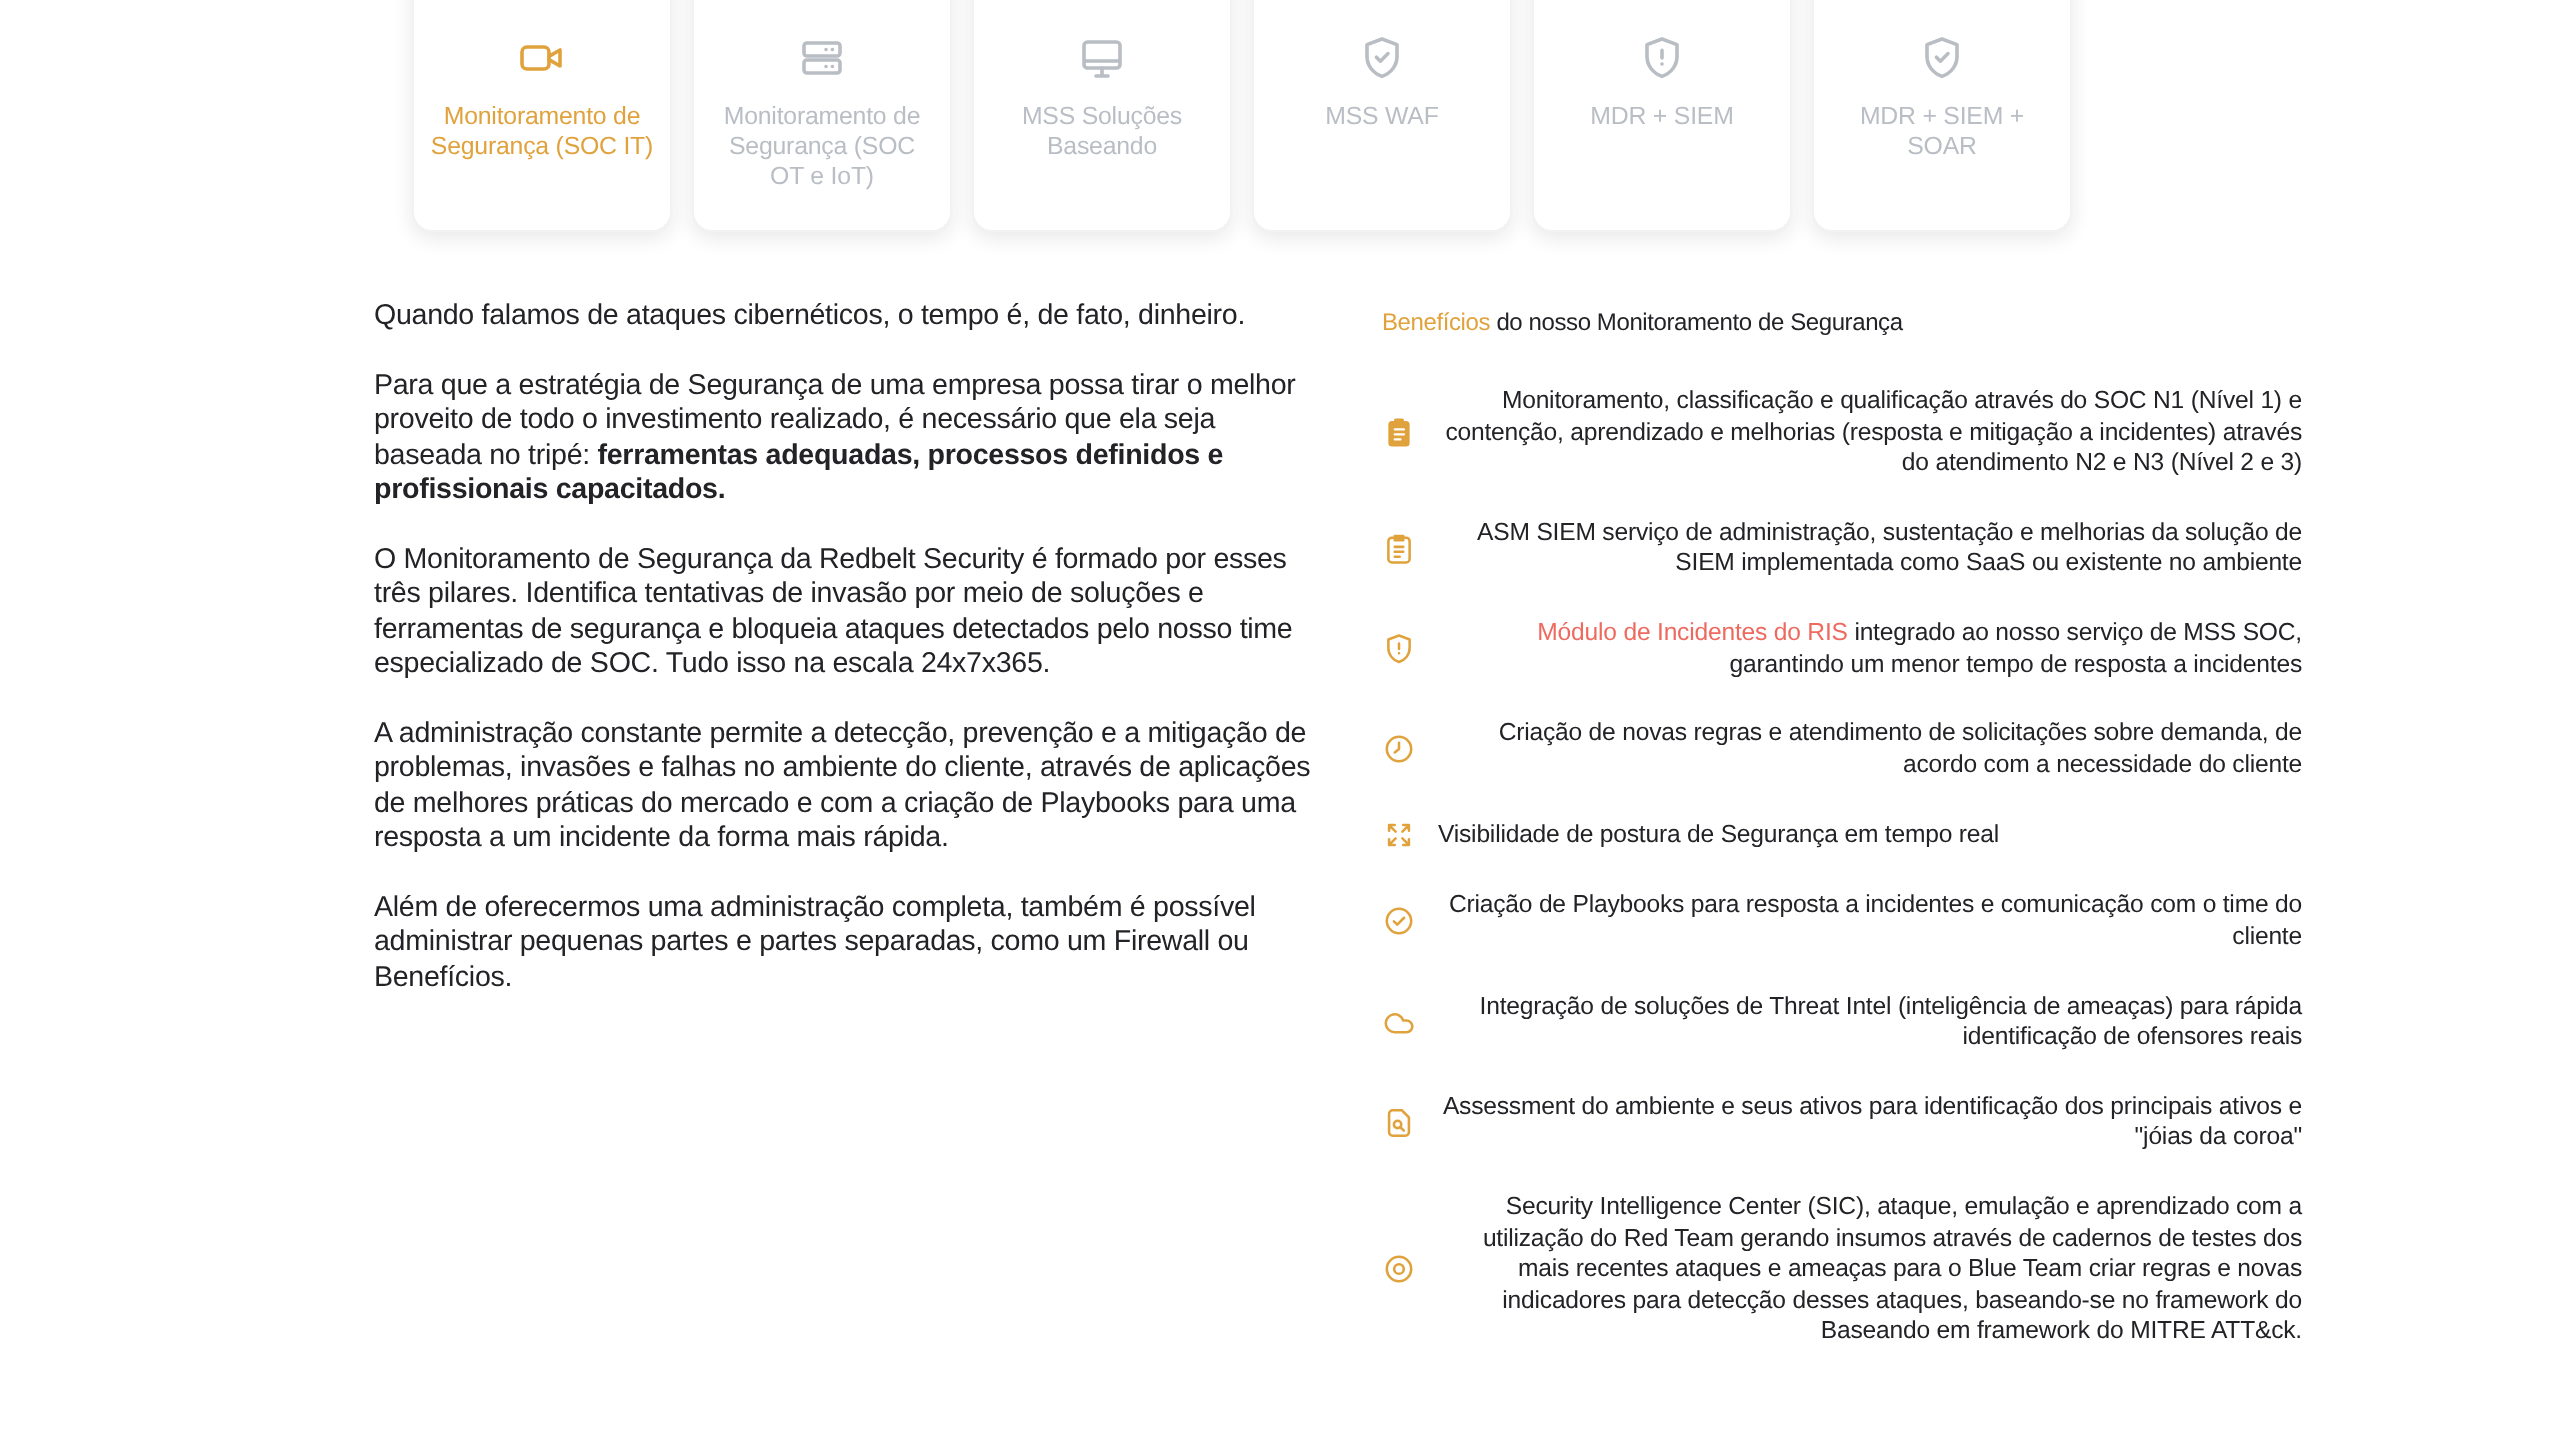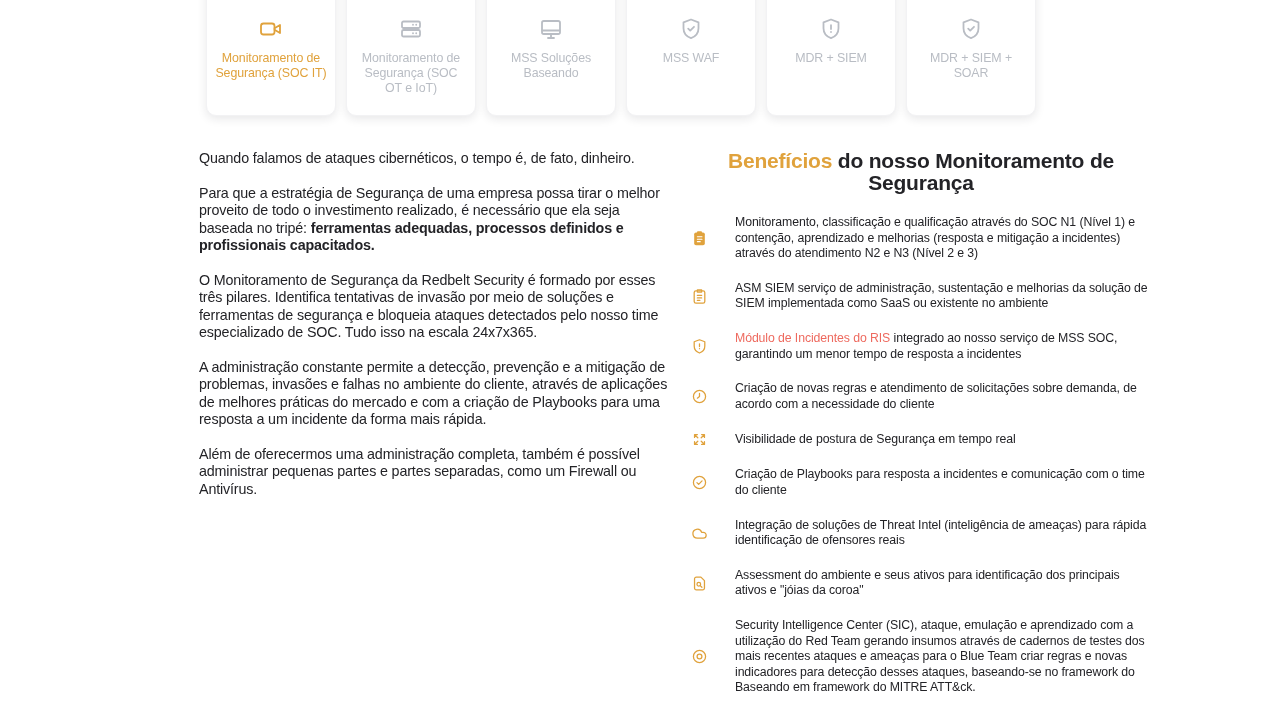--- a/index.html
+++ b/index.html
@@ -13,32 +13,32 @@
               border:1px solid #f2f2f4; box-shadow:0 3px 10px rgba(25,30,40,.10);
               display:flex; flex-direction:column; align-items:center;
               padding:42px 8px 0 8px; cursor:pointer; color:var(--muted); }
   .tab-card .t-ico { width:24px; height:24px; margin-bottom:10px; }
   .tab-card .t-ico svg { width:24px; height:24px; display:block; }
   .tab-card .t-label { font-size:12.4px; line-height:15px; text-align:center;
                        font-weight:500; letter-spacing:-.1px; }
   .tab-card.active { color:var(--accent); }
 
   
-  .intro { position:absolute; left:163px; top:150px; width:470px; }
+  .intro { position:absolute; left:151px; top:150px; width:470px; }
   .intro p { font-size:14.3px; line-height:17.5px; color:var(--text);
              letter-spacing:-.15px; margin-bottom:17px; }
   .intro p strong { font-weight:bold; }
 
   
   .benefits { position:absolute; left:655px; top:150px; width:460px; }
-  .benefits h2 { font-size:21px; line-height:22px; font-weight:bold;
-                 color:var(--text); letter-spacing:-.2px; margin-bottom:21px;text-align:center; }
+  .benefits h2 { font-size:12px; line-height:22px; font-weight:normal;
+                 color:var(--text); letter-spacing:-.2px; margin-bottom:21px; }
   .benefits h2 .hl { color:var(--accent); }
   .benefit-list { list-style:none; }
-  .benefit-list li { display:flex; align-items:center; gap:27px; margin-bottom:19px; }
+  .benefit-list li { display:flex; align-items:center; gap:11px; margin-bottom:19px;text-align:right; }
   .benefit-list .b-ico { flex:0 0 17px; width:17px; height:17px; color:var(--accent); }
   .benefit-list .b-ico svg { width:17px; height:17px; display:block; }
   .benefit-list p { font-size:12.3px; line-height:15.6px; color:var(--text);
                     letter-spacing:-.1px; }
   .benefit-list a { color:var(--link); cursor:pointer; }
 </style>
 </head>
 <body>
 
 <div class="page">
@@ -99,21 +99,21 @@
         </span>
         <span class="t-label">MDR + SIEM + SOAR</span>
       </div>
     </nav>
 
   <section class="intro" id="intro">
       <p>Quando falamos de ataques cibernéticos, o tempo é, de fato, dinheiro.</p>
       <p>Para que a estratégia de Segurança de uma empresa possa tirar o melhor proveito de todo o investimento realizado, é necessário que ela seja baseada no tripé: <strong>ferramentas adequadas, processos definidos e profissionais capacitados.</strong></p>
       <p>O Monitoramento de Segurança da Redbelt Security é formado por esses três pilares. Identifica tentativas de invasão por meio de soluções e ferramentas de segurança e bloqueia ataques detectados pelo nosso time especializado de SOC. Tudo isso na escala 24x7x365.</p>
       <p>A administração constante permite a detecção, prevenção e a mitigação de problemas, invasões e falhas no ambiente do cliente, através de aplicações de melhores práticas do mercado e com a criação de Playbooks para uma resposta a um incidente da forma mais rápida.</p>
-      <p>Além de oferecermos uma administração completa, também é possível administrar pequenas partes e partes separadas, como um Firewall ou Antivírus.</p>
+      <p>Além de oferecermos uma administração completa, também é possível administrar pequenas partes e partes separadas, como um Firewall ou Benefícios.</p>
     </section>
 
   <section class="benefits">
     <h2><span class="hl">Benefícios</span> <span>do nosso Monitoramento de Segurança</span></h2>
     <ul class="benefit-list" id="benefit-list">
         <li>
           <span class="b-ico">
             <svg viewBox="0 0 24 24" fill="none" stroke="currentColor" stroke-width="1.8" stroke-linecap="round" stroke-linejoin="round">
               <g fill="currentColor" stroke="none">
                 <rect x="4.5" y="3.5" width="15" height="18" rx="2.5"></rect>

